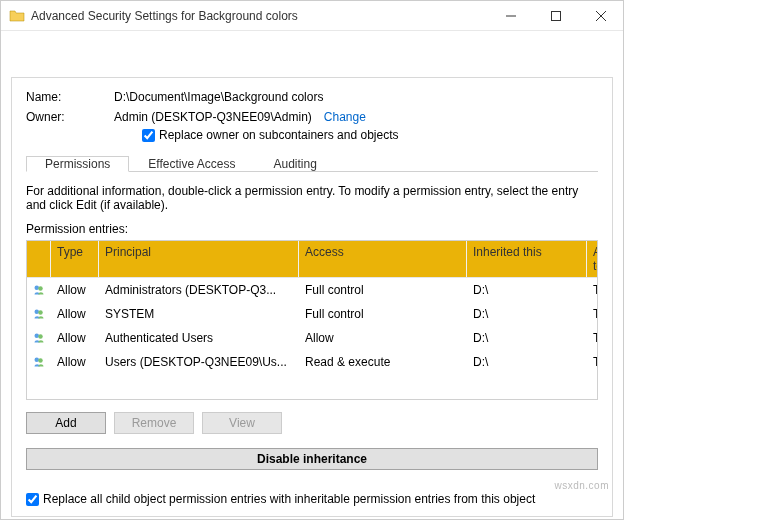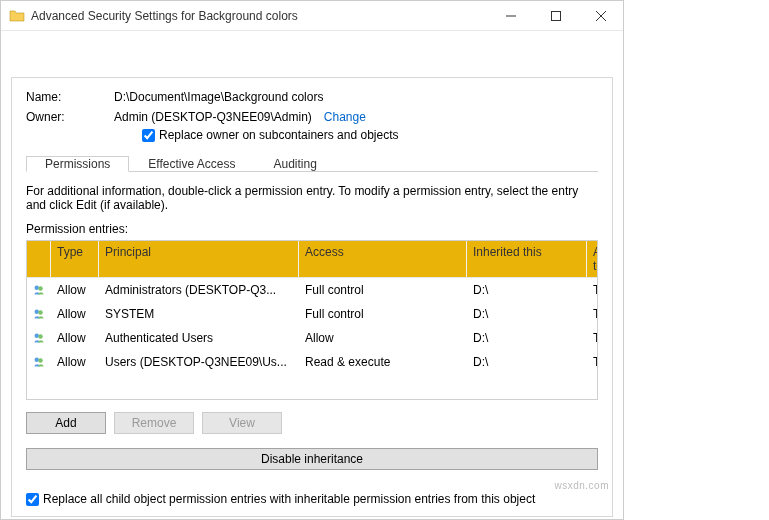--- a/index.html
+++ b/index.html
@@ -34,21 +34,21 @@
 .col-type  { width: 48px; flex: none; }
 .col-principal { width: 200px; flex: none; }
 .col-access { width: 168px; flex: none; }
 .col-inherited { width: 120px; flex: none; }
 .col-applies { flex: 1; }
 .entries-header .col-icon { width: 24px; }
 .users-icon svg { width: 16px; height: 16px; }
 .btn-row { display: flex; gap: 8px; margin-top: 12px; }
 button.std { min-width: 80px; height: 22px; padding: 0 10px; background: #e1e1e1; border: 1px solid #a3a3a3; cursor: pointer; }
 button.std:disabled { color: #9a9a9a; background: #e6e6e6; border-color: #ccc; cursor: default; }
-.wide-btn { min-width: 120px; margin-top: 14px; }
+.wide-btn { min-width: 120px; margin-top: 14px; font-weight: bold; }
 .replace-line { display: flex; align-items: center; gap: 4px; margin-top: 22px; }
 .footer { height: 40px; border-top: none; display: flex; justify-content: flex-end; align-items: center; padding: 0 16px; gap: 8px; }
 .footer button { min-width: 80px; height: 22px; background: #e1e1e1; border: 1px solid #adadad; cursor: pointer; }
 .hl-red { outline: 2px solid #e00000; outline-offset: 1px; }
 .watermark { position: absolute; right: 14px; bottom: 28px; color: #bbb; font-size: 10px; letter-spacing: 0.5px; pointer-events: none; }
 .window { position: relative; }
 </style>
 </head>
 <body>
 

